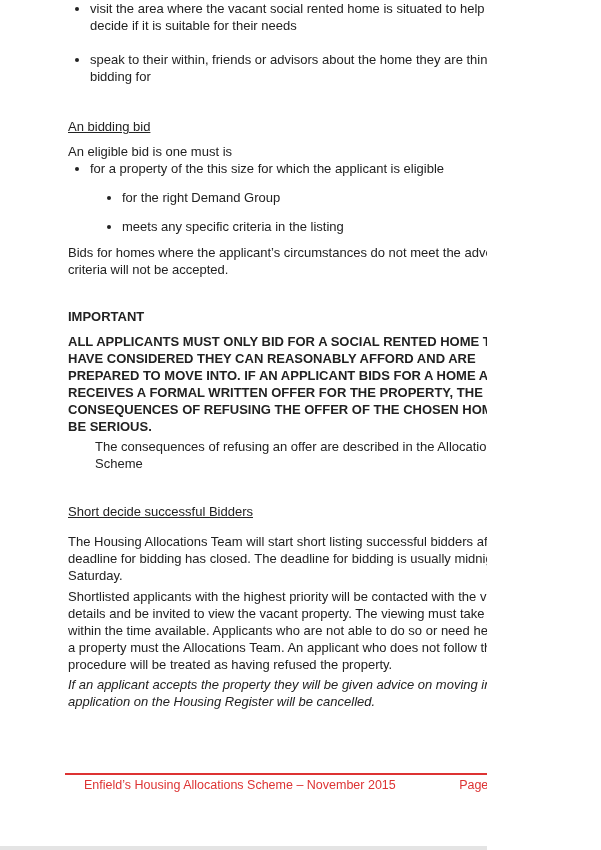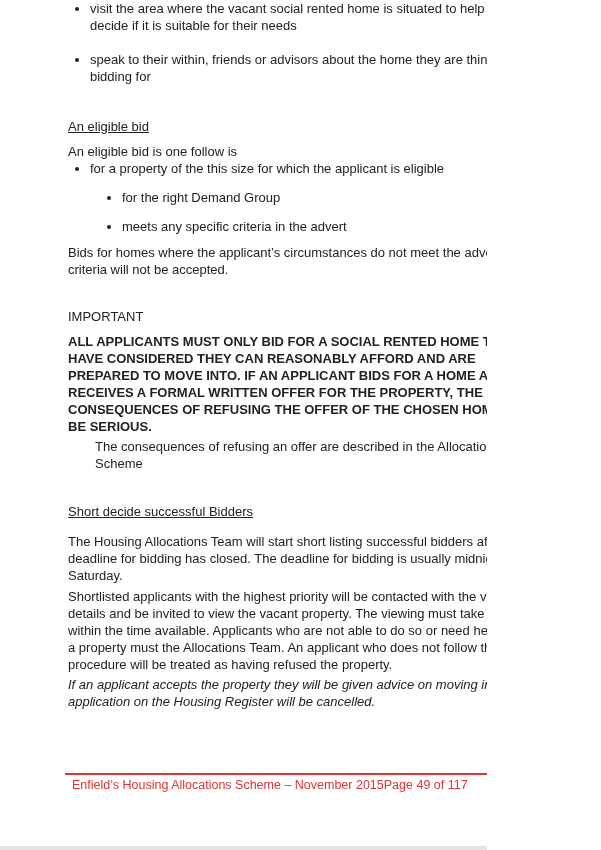--- a/index.html
+++ b/index.html
@@ -40,21 +40,21 @@
     font-weight: normal;
     text-decoration: underline;
   }
   .h-eligible { margin-top: 33px; }
   .p-intro { margin-top: 8px; }
   .ul-eligible { margin-top: 11px; }
   .ul-eligible li + li { margin-top: 12px; margin-left: 32px; }
   .p-bids { margin-top: 9px; }
   .h-important {
     margin-top: 30px;
-    font-weight: normal;
+    font-weight: bold;
   }
   .p-important {
     margin-top: 8px;
     font-weight: bold;
   }
   .p-consequences {
     margin-top: 3px;
     font-weight: normal;
     margin-left: 27px;
   }
@@ -65,25 +65,25 @@
   .footer-rule {
     position: absolute;
     left: 65px;
     top: 773px;
     width: 470px;
     height: 2px;
     background: #dd3333;
   }
   .footer-row {
     position: absolute;
-    left: 72px;
+    left: 84px;
     top: 778px;
     width: 459px;
     display: flex;
-    justify-content: flex-start;
+    justify-content: space-between;
     color: #dd3333;
     font-size: 12.5px;
     line-height: 15px;
   }
   .scan-edge {
     position: absolute;
     left: 0;
     bottom: 0;
     width: 601px;
     height: 4px;
@@ -94,28 +94,28 @@
 <body>
 
 <div class="page">
   <section class="content">
 
     <ul class="bullets ul-top">
       <li>visit the area where the vacant social rented home is situated to help them decide if it is suitable for their needs</li>
       <li>speak to their within, friends or advisors about the home they are thinking of bidding for</li>
     </ul>
 
-    <p class="h-underline h-eligible">An eligible bid</p>
+    <p class="h-underline h-eligible">An bidding bid</p>
 
-    <p class="p-intro">An eligible bid is one follow is</p>
+    <p class="p-intro">An eligible bid is one must is</p>
 
     <ul class="bullets ul-eligible">
       <li>for a property of the this size for which the applicant is eligible</li>
       <li>for the right Demand Group</li>
-      <li>meets any specific criteria in the advert</li>
+      <li>meets any specific criteria in the listing</li>
     </ul>
 
     <p class="p-bids">Bids for homes where the applicant’s circumstances do not meet the advertised criteria will not be accepted.</p>
 
     <p class="h-important">IMPORTANT</p>
 
     <p class="p-important">ALL APPLICANTS MUST ONLY BID FOR A SOCIAL RENTED HOME THEY HAVE CONSIDERED THEY CAN REASONABLY AFFORD AND ARE PREPARED TO MOVE INTO.  IF AN APPLICANT BIDS FOR A HOME AND RECEIVES A FORMAL WRITTEN OFFER FOR THE PROPERTY, THE CONSEQUENCES OF REFUSING THE OFFER OF THE CHOSEN HOME CAN BE SERIOUS.</p>
 
     <p class="p-consequences">The consequences of refusing an offer are described in the Allocations Scheme</p>
 

